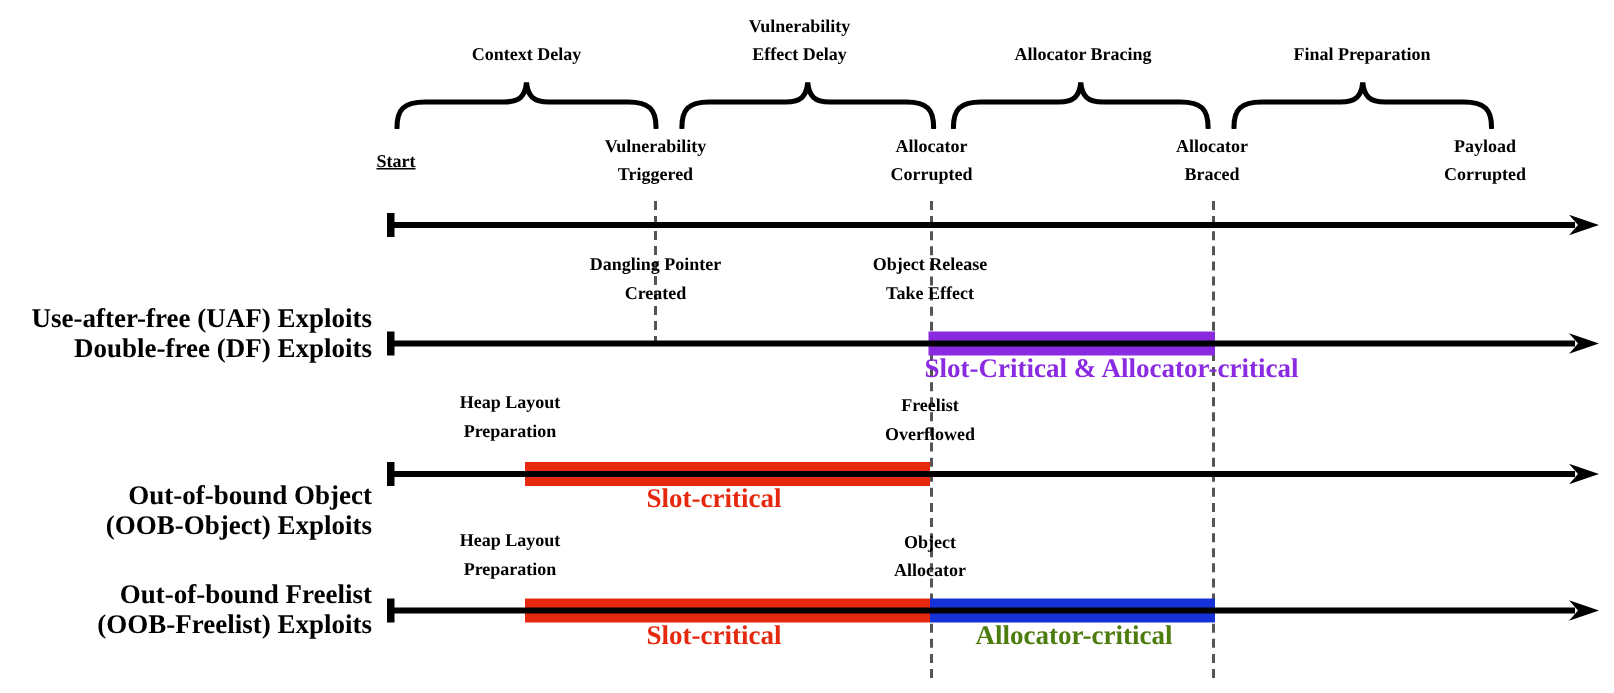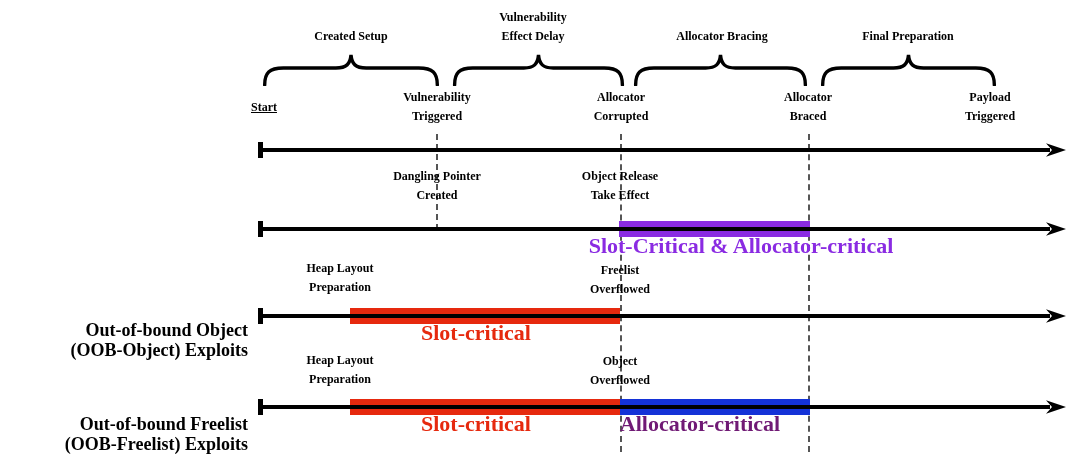--- a/index.html
+++ b/index.html
@@ -13,28 +13,28 @@
   .phase{top:2px;height:44px;display:flex;align-items:flex-end;justify-content:center;}
   .milestone{top:86px;height:42px;display:flex;align-items:center;justify-content:center;}
   .row-label{left:0;width:248px;text-align:right;z-index:5;font-size:18px;line-height:19.5px;white-space:pre-line;position:absolute;}
   .brace{position:absolute;top:52px;height:34px;z-index:4;}
   .dash{position:absolute;width:0;border-left:2px dashed #555;z-index:1;}
   .tl-line{position:absolute;left:258px;width:792px;height:4.5px;background:#000;z-index:3;}
   .tick{position:absolute;left:258px;width:5px;height:16px;background:#000;z-index:3;}
   .arrowhead{position:absolute;left:1046px;width:20px;height:17px;background:#000;z-index:3;
     clip-path:polygon(0 10%,100% 50%,0 90%,30% 50%);}
   .bar{position:absolute;height:16px;z-index:2;}
-  .caption{font-size:22px;line-height:19px;z-index:5;white-space:nowrap;}
+  .caption{font-size:18px;line-height:19px;z-index:5;white-space:nowrap;}
 </style>
 </head>
 <body>
 
 <div id="figure">
 
-  <div class="abs ctr txt phase" style="left:351px;width:220px;">Created Setup</div>
+  <div class="abs ctr txt phase" style="left:351px;width:220px;">Context Delay</div>
   <div class="abs ctr txt phase" style="left:533px;width:220px;">Vulnerability
 Effect Delay</div>
   <div class="abs ctr txt phase" style="left:722px;width:220px;">Allocator Bracing</div>
   <div class="abs ctr txt phase" style="left:908px;width:220px;">Final Preparation</div>
 
   <svg class="brace" style="left:262px;width:178px;" viewBox="0 0 200 34" preserveAspectRatio="none">
       <path d="M3,33 C3,21 8,16 24,16 L83,16 C95,16 99,12 100,3 C101,12 105,16 117,16 L176,16 C192,16 197,21 197,33" fill="none" stroke="#000" stroke-width="3.4" stroke-linecap="round" vector-effect="non-scaling-stroke"></path>
     </svg>
   <svg class="brace" style="left:452px;width:173px;" viewBox="0 0 200 34" preserveAspectRatio="none">
       <path d="M3,33 C3,21 8,16 24,16 L83,16 C95,16 99,12 100,3 C101,12 105,16 117,16 L176,16 C192,16 197,21 197,33" fill="none" stroke="#000" stroke-width="3.4" stroke-linecap="round" vector-effect="non-scaling-stroke"></path>
@@ -47,30 +47,32 @@
     </svg>
 
   <div class="abs ctr txt milestone" style="left:264px;width:140px;text-decoration:underline;">Start</div>
   <div class="abs ctr txt milestone" style="left:437px;width:160px;">Vulnerability
 Triggered</div>
   <div class="abs ctr txt milestone" style="left:621px;width:160px;">Allocator
 Corrupted</div>
   <div class="abs ctr txt milestone" style="left:808px;width:160px;">Allocator
 Braced</div>
   <div class="abs ctr txt milestone" style="left:990px;width:160px;">Payload
-Triggered</div>
+Corrupted</div>
 
   <div class="dash" style="left:436px;top:134px;height:96px;"></div>
   <div class="dash" style="left:620px;top:134px;height:318px;"></div>
   <div class="dash" style="left:808px;top:134px;height:318px;"></div>
 
   <div class="tick" style="top:142px;"></div>
   <div class="tl-line" style="top:147.5px;"></div>
   <div class="arrowhead" style="top:141.5px;"></div>
 
+  <div class="row-label" style="top:203px;">Use-after-free (UAF) Exploits
+Double-free (DF) Exploits</div>
   <div class="abs ctr txt" style="left:437px;top:167px;width:200px;">Dangling Pointer
 Created</div>
   <div class="abs ctr txt" style="left:620px;top:167px;width:200px;">Object Release
 Take Effect</div>
   <div class="bar" style="left: 619px; width: 191px; top: 221px; background: rgb(138, 43, 226);"></div>
   <div class="tick" style="top:221px;"></div>
   <div class="tl-line" style="top:226.5px;"></div>
   <div class="arrowhead" style="top:220.5px;"></div>
   <div class="abs ctr caption" style="left: 741px; top: 236px; color: rgb(138, 43, 226);">Slot-Critical &amp; Allocator-critical</div>
 
@@ -79,27 +81,27 @@
   <div class="abs ctr txt" style="left:340px;top:259px;width:200px;">Heap Layout
 Preparation</div>
   <div class="abs ctr txt" style="left:620px;top:261px;width:200px;">Freelist
 Overflowed</div>
   <div class="bar" style="left: 350px; width: 270px; top: 308px; background: rgb(230, 41, 14);"></div>
   <div class="tick" style="top:308px;"></div>
   <div class="tl-line" style="top:313.5px;"></div>
   <div class="arrowhead" style="top:307.5px;"></div>
   <div class="abs ctr caption" style="left: 476px; top: 323px; color: rgb(230, 41, 14);">Slot-critical</div>
 
-  <div class="row-label" style="top:387px;margin-top:28px;">Out-of-bound Freelist
+  <div class="row-label" style="top:387px;">Out-of-bound Freelist
 (OOB-Freelist) Exploits</div>
   <div class="abs ctr txt" style="left:340px;top:351px;width:200px;">Heap Layout
 Preparation</div>
   <div class="abs ctr txt" style="left:620px;top:352px;width:200px;">Object
-Overflowed</div>
+Allocator</div>
   <div class="bar" style="left: 350px; width: 270px; top: 399px; background: rgb(230, 41, 14);"></div>
   <div class="bar" style="left: 620px; width: 190px; top: 399px; background: rgb(20, 50, 215);"></div>
   <div class="tick" style="top:399px;"></div>
   <div class="tl-line" style="top:404.5px;"></div>
   <div class="arrowhead" style="top:398.5px;"></div>
   <div class="abs ctr caption" style="left: 476px; top: 414px; color: rgb(230, 41, 14);">Slot-critical</div>
-  <div class="abs ctr caption" style="left: 700px; top: 414px; color: #701a75;">Allocator-critical</div>
+  <div class="abs ctr caption" style="left: 716px; top: 414px; color: #4d7c0f;">Allocator-critical</div>
 
 </div>
 
 </body></html>

